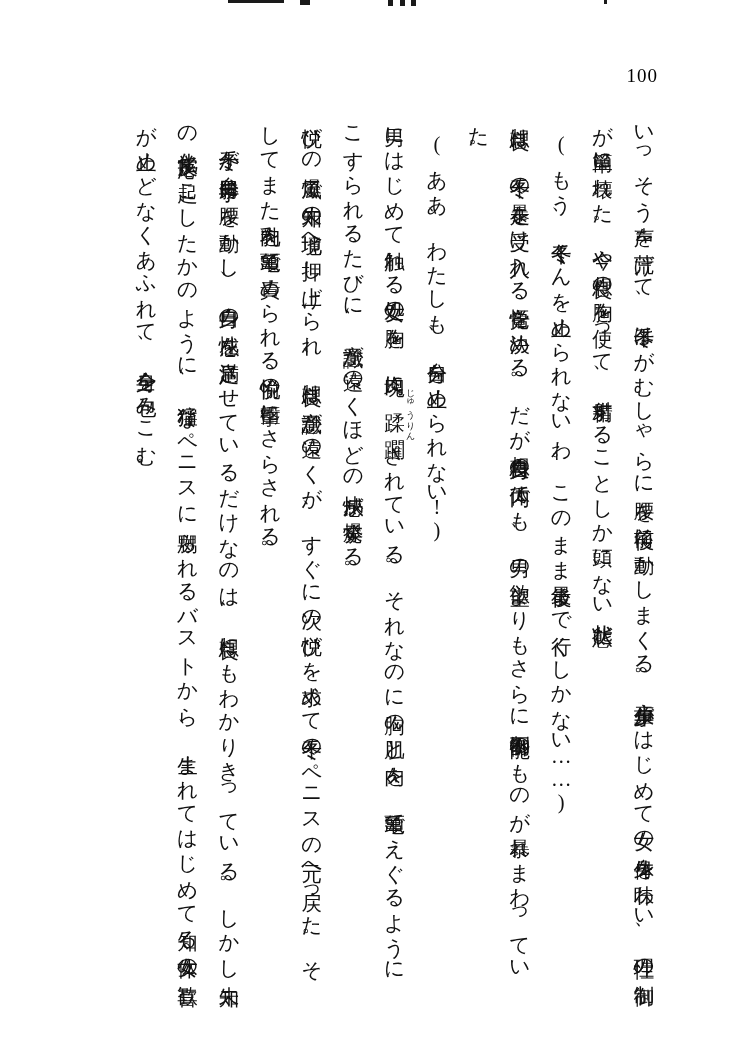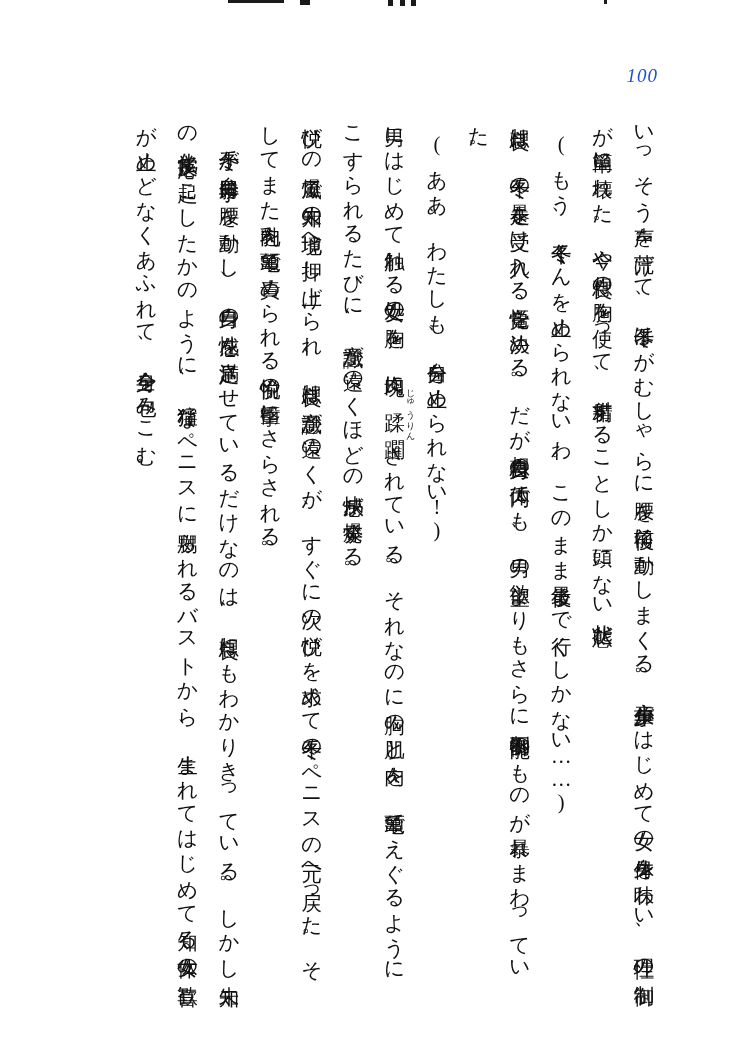--- a/index.html
+++ b/index.html
@@ -36,24 +36,23 @@
   .tm3 { left: 388px; width: 5px;   height: 6px; }
   .tm4 { left: 400px; width: 5px;   height: 6px; }
   .tm5 { left: 411px; width: 5px;   height: 6px; }
   .tm6 { left: 604px; width: 3px;   height: 4px; }
 
   
   .page-number {
     position: absolute;
     top: 65px;
     right: 78px;
-    font-style: italic;
     font-size: 19px;
     letter-spacing: 1px;
-    color: #1d4ed8;
+    color: #000000;
   }
 
   
   .text-block {
     position: absolute;
     top: 112px;
     left: 72px;
     width: 592px;
     height: 860px;
     writing-mode: vertical-rl;

